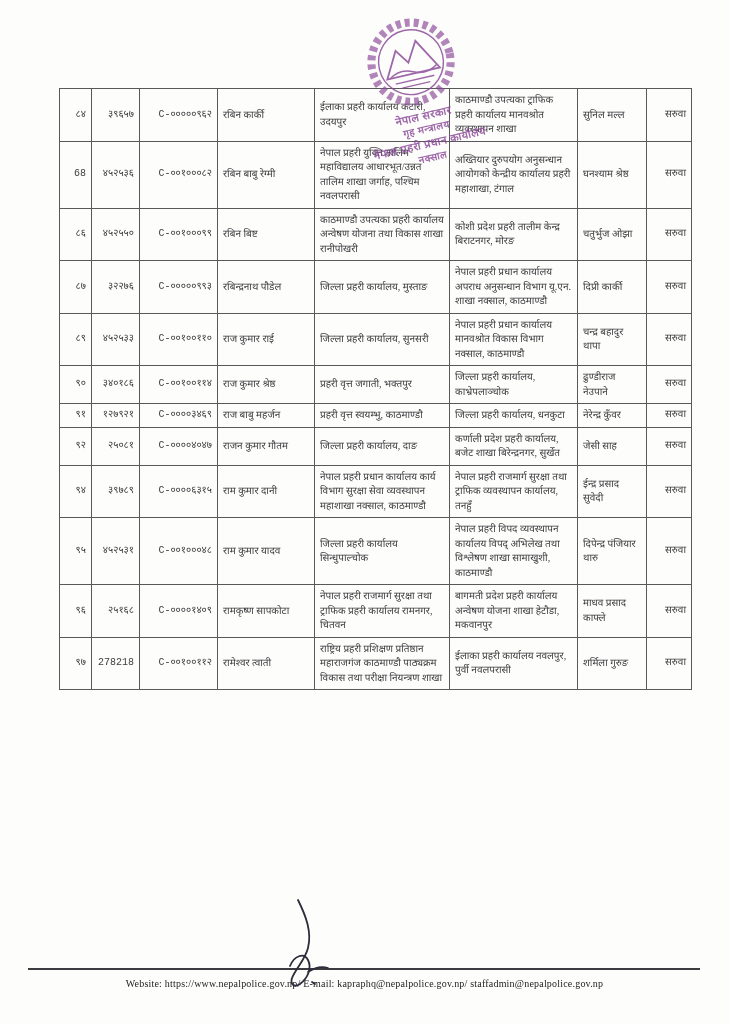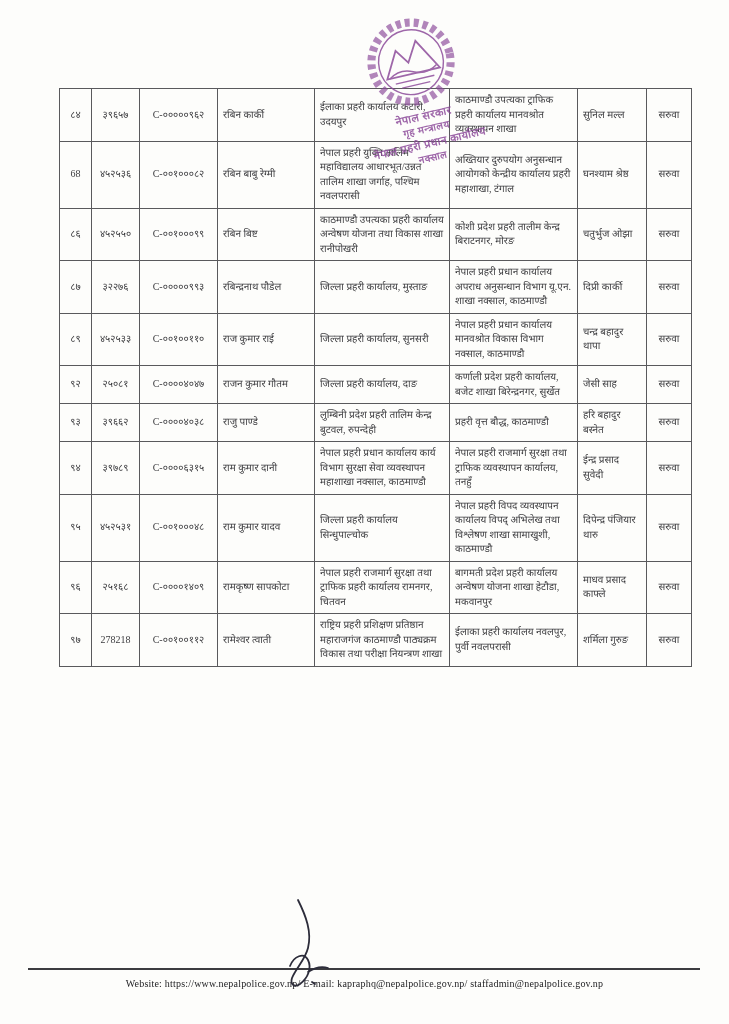--- a/index.html
+++ b/index.html
@@ -14,21 +14,21 @@
   .table-wrap{position:absolute;left:59px;top:88px;width:632px;}
   table.transfer{
     border-collapse:collapse;table-layout:fixed;width:632px;
     font-size:10px;line-height:1.45;color:#3d3d40;
   }
   table.transfer td{
     border:1px solid #59595c;
     padding:4px 5px;vertical-align:middle;
     overflow:hidden;word-wrap:break-word;
   }
-  td.col-sn,td.col-emp_no,td.col-code,td.col-status{text-align:center;padding:4px 2px;}
+  td.col-sn,td.col-emp_no,td.col-code,td.col-status{text-align:right;padding:4px 2px;font-family:Liberation Mono, monospace;}
   td.col-name,td.col-from_office,td.col-to_office,td.col-counterpart{text-align:left;}
 
   
   .stamp{
     position:absolute;left:346px;top:16px;width:150px;
     transform:rotate(-13deg);transform-origin:50% 60%;
     color:#8a4798;opacity:.82;text-align:center;z-index:6;
     pointer-events:none;
   }
   .stamp .emblem{display:block;margin:0 auto 2px auto;}
@@ -128,40 +128,50 @@
             <td class="col-sn">८९</td>
             <td class="col-emp_no">४५२५३३</td>
             <td class="col-code">C-००१००११०</td>
             <td class="col-name">राज कुमार राई</td>
             <td class="col-from_office">जिल्ला प्रहरी कार्यालय, सुनसरी</td>
             <td class="col-to_office">नेपाल प्रहरी प्रधान कार्यालय मानवश्रोत विकास विभाग नक्साल, काठमाण्डौ</td>
             <td class="col-counterpart">चन्द्र बहादुर थापा</td>
             <td class="col-status">सरुवा</td>
           </tr>
           <tr>
+            <td class="col-sn">९०</td>
+            <td class="col-emp_no">३४०१८६</td>
+            <td class="col-code">C-००१००११४</td>
+            <td class="col-name">राज कुमार श्रेष्ठ</td>
+            <td class="col-from_office">प्रहरी वृत्त जगाती, भक्तपुर</td>
+            <td class="col-to_office">जिल्ला प्रहरी कार्यालय, काभ्रेपलाञ्चोक</td>
+            <td class="col-counterpart">ढुण्डीराज नेउपाने</td>
+            <td class="col-status">सरुवा</td>
+          </tr>
+          <tr>
+            <td class="col-sn">९१</td>
+            <td class="col-emp_no">१२७९२१</td>
+            <td class="col-code">C-००००३४६९</td>
+            <td class="col-name">राज बाबु महर्जन</td>
+            <td class="col-from_office">प्रहरी वृत्त स्वयम्भु, काठमाण्डौ</td>
+            <td class="col-to_office">जिल्ला प्रहरी कार्यालय, धनकुटा</td>
+            <td class="col-counterpart">नेरेन्द्र कुँवर</td>
+            <td class="col-status">सरुवा</td>
+          </tr>
+          <tr>
             <td class="col-sn">९२</td>
             <td class="col-emp_no">२५०८१</td>
             <td class="col-code">C-००००४०४७</td>
             <td class="col-name">राजन कुमार गौतम</td>
             <td class="col-from_office">जिल्ला प्रहरी कार्यालय, दाङ</td>
             <td class="col-to_office">कर्णाली प्रदेश प्रहरी कार्यालय, बजेट शाखा बिरेन्द्रनगर, सुर्खेत</td>
             <td class="col-counterpart">जेसी साह</td>
             <td class="col-status">सरुवा</td>
           </tr>
           <tr>
-            <td class="col-sn">९३</td>
-            <td class="col-emp_no">३९६६२</td>
-            <td class="col-code">C-००००४०३८</td>
-            <td class="col-name">राजु पाण्डे</td>
-            <td class="col-from_office">लुम्बिनी प्रदेश प्रहरी तालिम केन्द्र बुटवल, रुपन्देही</td>
-            <td class="col-to_office">प्रहरी वृत्त बौद्ध, काठमाण्डौ</td>
-            <td class="col-counterpart">हरि बहादुर बस्नेत</td>
-            <td class="col-status">सरुवा</td>
-          </tr>
-          <tr>
             <td class="col-sn">९४</td>
             <td class="col-emp_no">३९७८९</td>
             <td class="col-code">C-००००६३१५</td>
             <td class="col-name">राम कुमार दानी</td>
             <td class="col-from_office">नेपाल प्रहरी प्रधान कार्यालय कार्य विभाग सुरक्षा सेवा व्यवस्थापन महाशाखा नक्साल, काठमाण्डौ</td>
             <td class="col-to_office">नेपाल प्रहरी राजमार्ग सुरक्षा तथा ट्राफिक व्यवस्थापन कार्यालय, तनहुँ</td>
             <td class="col-counterpart">ईन्द्र प्रसाद सुवेदी</td>
             <td class="col-status">सरुवा</td>
           </tr>
           <tr>

